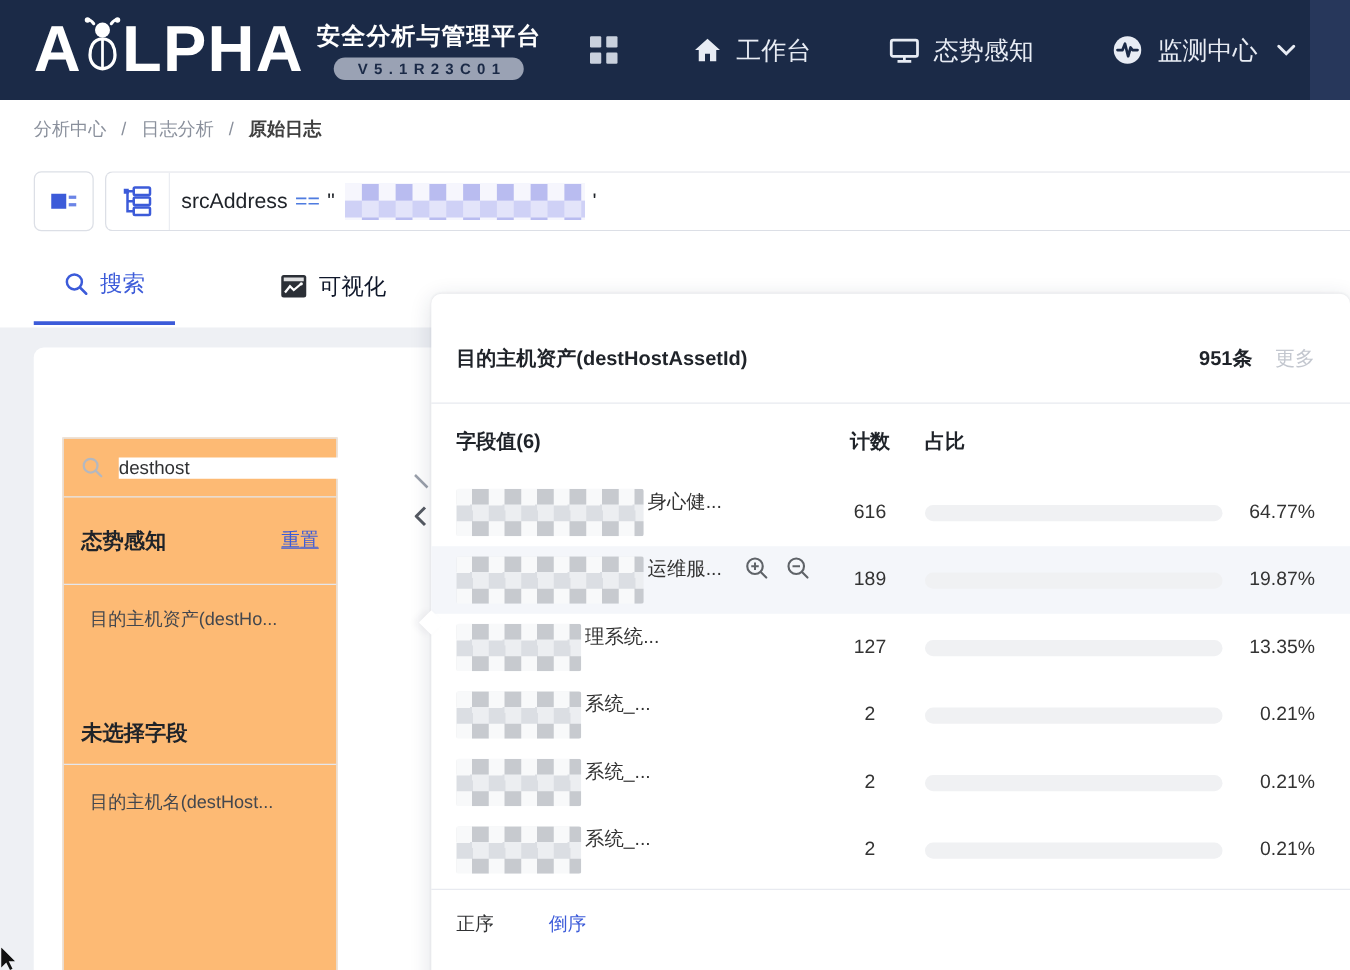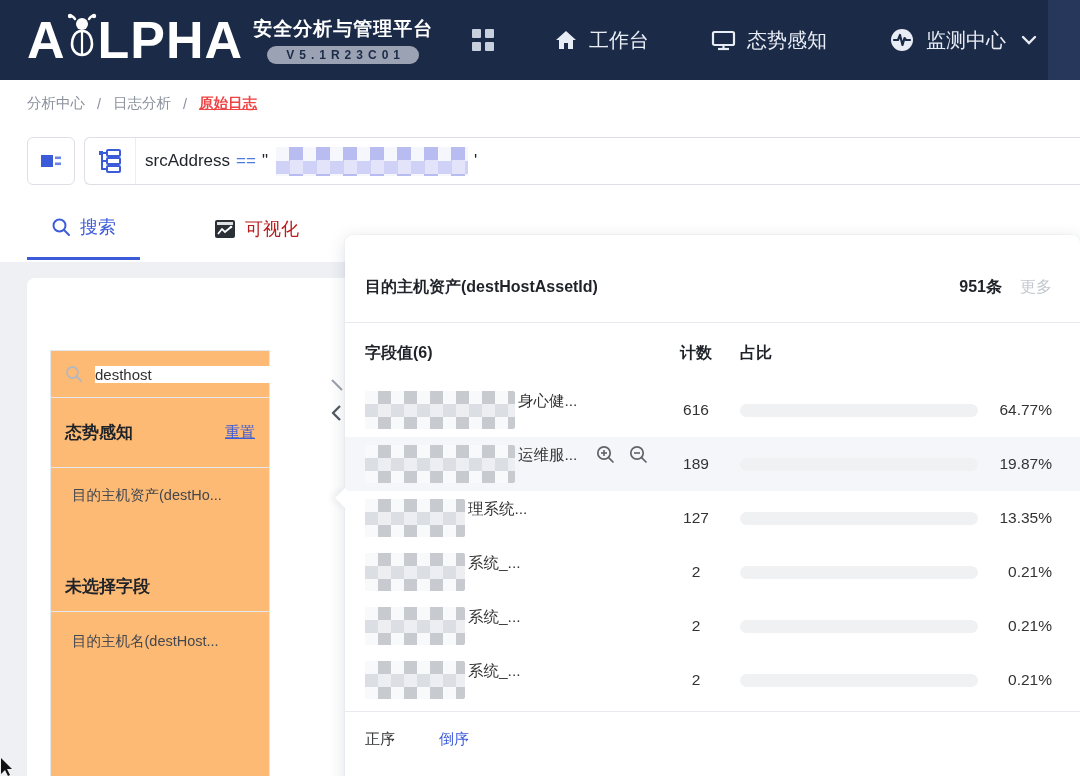--- a/index.html
+++ b/index.html
@@ -22,42 +22,42 @@
     letter-spacing:5px; padding:2px 14px 2px 19px; border-radius:11px; }
   .nav-menu { position:absolute; left:470px; top:0; height:80px; display:flex; align-items:center; }
   .nav-apps { margin-right:58px; cursor:pointer; }
   .nav-item { display:flex; align-items:center; gap:11px; color:#e8ecf4; font-size:20px;
     margin-right:62px; cursor:pointer; white-space:nowrap; }
   .nav-caret { margin-left:4px; }
 
   
   .breadcrumb { position:absolute; left:27px; top:94px; display:flex; align-items:center; gap:12px;
     font-size:14.5px; color:#8a909c; }
-  .breadcrumb .crumb-last { color:#ef4444; font-weight:700;text-decoration:underline; }
+  .breadcrumb .crumb-last { color:#404040; font-weight:700; }
 
   
   .querybar { position:absolute; left:0; top:132px; width:1080px; height:60px; }
   .qb-btn { position:absolute; left:27px; top:5px; width:48px; height:48px; border:1px solid #dcdfe6;
     border-radius:6px; display:flex; align-items:center; justify-content:center; background:#fff; cursor:pointer; }
   .qb-input { position:absolute; left:84px; top:5px; width:996px; height:48px; border:1px solid #dcdfe6;
     border-right:none; border-radius:6px 0 0 6px; background:#fff; display:flex; align-items:center; }
   .qb-tree { width:51px; height:100%; display:flex; align-items:center; justify-content:center;
     border-right:1px solid #ebedf2; cursor:pointer; }
   .qb-query { padding-left:9px; font-size:17px; color:#1f2329; display:flex; align-items:center; gap:6px; }
   .qb-op { color:#4f7ce0; }
   .mosaic-blue { width:192px; height:29px; margin-left:2px;
     background:
       repeating-conic-gradient(#b9bcf0 0 25%, #e3e4fa 0 50%, #cfd1f6 0 75%, #f6f6fd 0 100%);
     background-size:27px 27px; filter:blur(0.6px); }
 
   
-  .tabs { position:absolute; left:0px; top:205px; display:flex; }
+  .tabs { position:absolute; left:0px; top:205px; display:flex;gap:10px; }
   .tab { display:flex; align-items:center; gap:9px; font-size:18px; padding:10px 24px 18px 24px; cursor:pointer; }
   .tab-active { color:#3c5bd9; border-bottom:3px solid #3c5bd9; margin-left:27px; }
-  .tab-idle { color:#b91c1c; margin-left:50px;text-align:right; }
+  .tab-idle { color:#0f172a; margin-left:50px;text-align:right; }
 
   
   .page-bg { position:absolute; left:0; top:262px; width:1080px; height:514px; background:#eef0f4; }
   .card { position:absolute; left:27px; top:278px; width:1053px; height:498px; background:#fff;
     border-radius:8px 0 0 0; }
 
   
   .sidebar { position:absolute; left:50px; top:350px; width:220px; height:426px;
     border:1px solid #e4e7ed; border-bottom:none; background:#fdba74; }
   .sb-search { height:47px; border-bottom:1px solid #e4e7ed; display:flex; align-items:center; padding:0 14px; gap:12px; }

